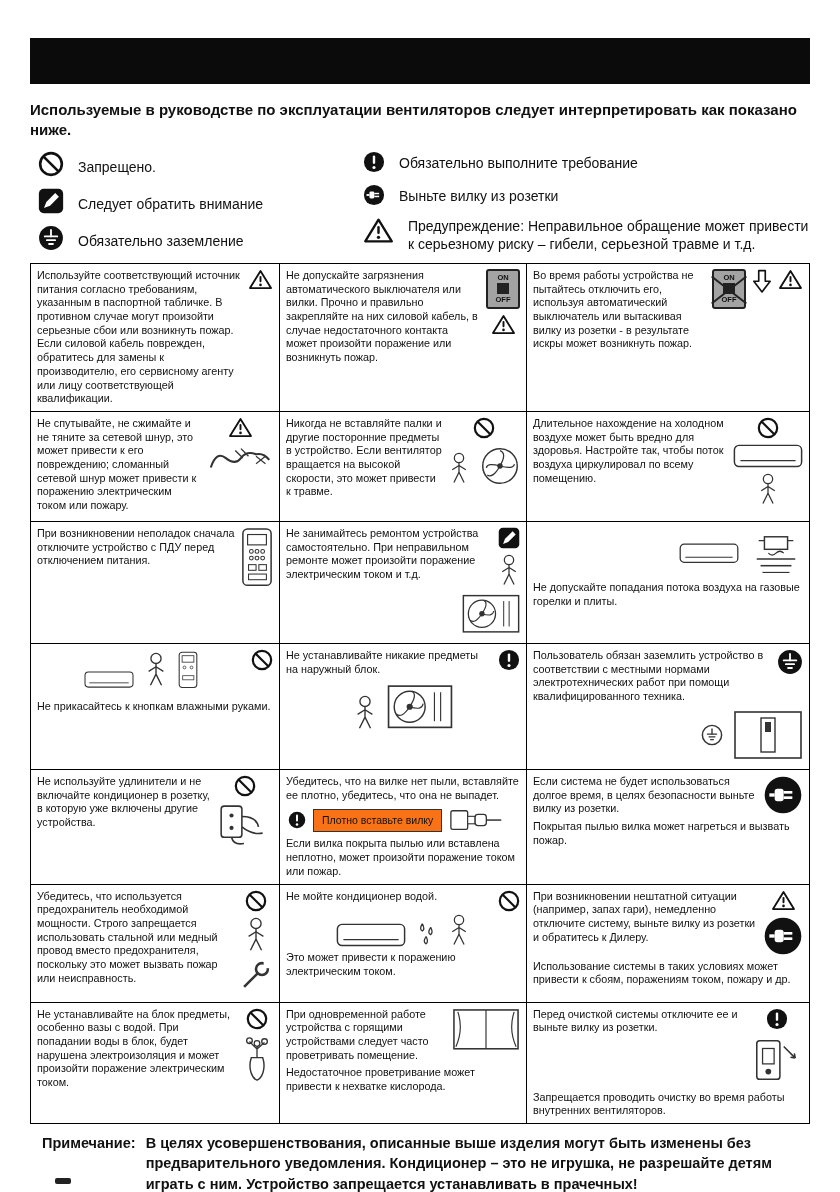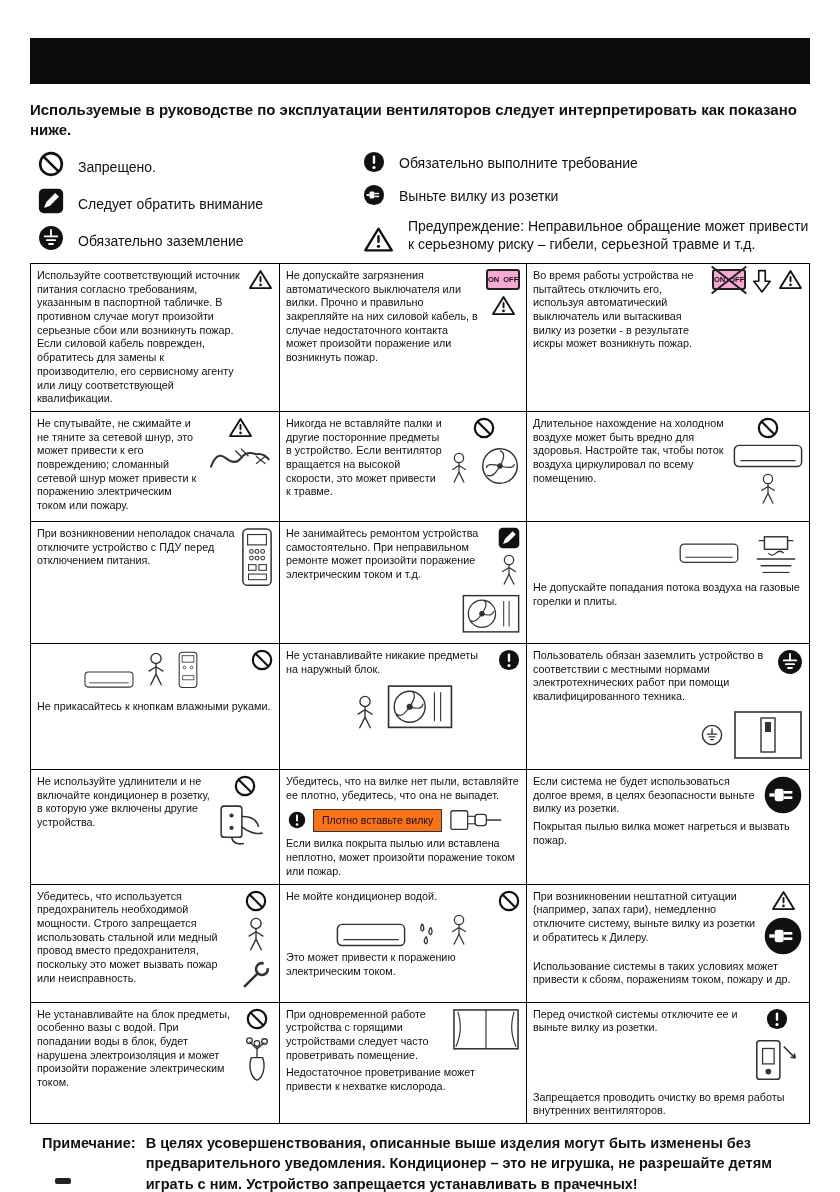--- a/index.html
+++ b/index.html
@@ -8,21 +8,21 @@
     width:840px; height:1192px; overflow:hidden; position:relative;
     font-family:"Liberation Sans", sans-serif; color:#111;
   }
   .page { padding:38px 30px 0 30px; }
   .titlebar { height:46px; background:#0b0b0b; }
   .intro { margin-top:16px; font-size:15px; font-weight:bold; line-height:1.35; }
 
   .legend { margin-top:10px; display:grid; grid-template-columns:315px 1fr; column-gap:10px; }
   .legend-col { display:flex; flex-direction:column; gap:11px; padding-left:8px; }
   .legend-item { display:flex; align-items:flex-end; gap:14px; font-size:14px; }
-  .legend-item.top { align-items:flex-end; }
+  .legend-item.top { align-items:flex-start; }
   .legend-item .txt { line-height:1.3; }
 
   
   .ic26 { width:26px; height:26px; flex:0 0 auto; }
   .ic22 { width:22px; height:22px; flex:0 0 auto; }
   .ic18 { width:18px; height:18px; flex:0 0 auto; }
   .ic40 { width:40px; height:40px; flex:0 0 auto; }
   .icw  { width:25px; height:21px; flex:0 0 auto; }
   .icw-lg { width:31px; height:27px; flex:0 0 auto; }
 
@@ -38,22 +38,22 @@
   .cell-row { display:flex; gap:6px; }
   .ctext { flex:1 1 auto; }
   .cart { display:flex; flex-direction:column; align-items:center; gap:5px; flex:0 0 auto; }
   .cart.h { flex-direction:row; align-items:flex-start; gap:7px; }
   .art-row { display:flex; gap:10px; align-items:flex-end; justify-content:center; margin:2px 0 3px 0; }
   .art-right { display:flex; gap:10px; justify-content:flex-end; align-items:center; margin-top:4px; }
   .cfoot { font-size:10.8px; line-height:1.27; margin-top:4px; }
   .callout-row { display:flex; align-items:center; gap:7px; margin:5px 0 2px 2px; }
   .callout { border:1px solid #333; padding:4px 8px; font-size:10.5px; background:#f97316; line-height:1.3; }
 
-  .switch-ill { width:34px; border:2px solid #222; border-radius:3px; background:#f9a8d4;
-    display:flex; flex-direction:row; align-items:center; padding:3px 0; gap:2px; }
+  .switch-ill { width:34px; border:2px solid #222; border-radius:3px; background:#a3a3a3;
+    display:flex; flex-direction:column; align-items:center; padding:3px 0; gap:2px; }
   .switch-ill .sw-lbl { font-size:7.5px; font-weight:bold; line-height:1; }
   .switch-ill .sw-knob { width:12px; height:11px; background:#222; }
   .crossed { position:relative; }
   .crossed::before, .crossed::after { content:""; position:absolute; left:-5px; right:-5px; top:50%;
     height:2px; background:#222; }
   .crossed::before { transform:rotate(38deg); }
   .crossed::after  { transform:rotate(-38deg); }
 
   .note { margin-top:9px; display:flex; gap:10px; padding:0 4px 0 12px; }
   .note-label { font-weight:bold; font-size:14.5px; white-space:nowrap; line-height:1.4; }

